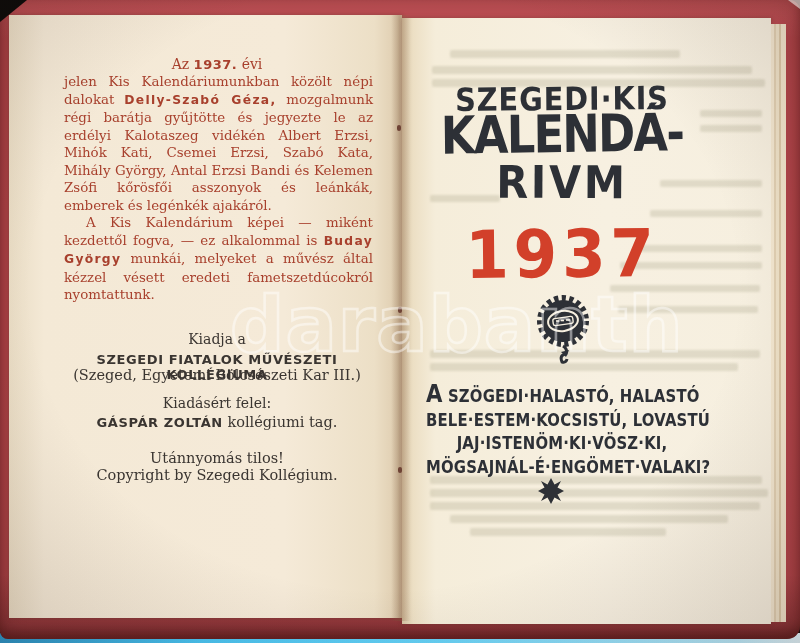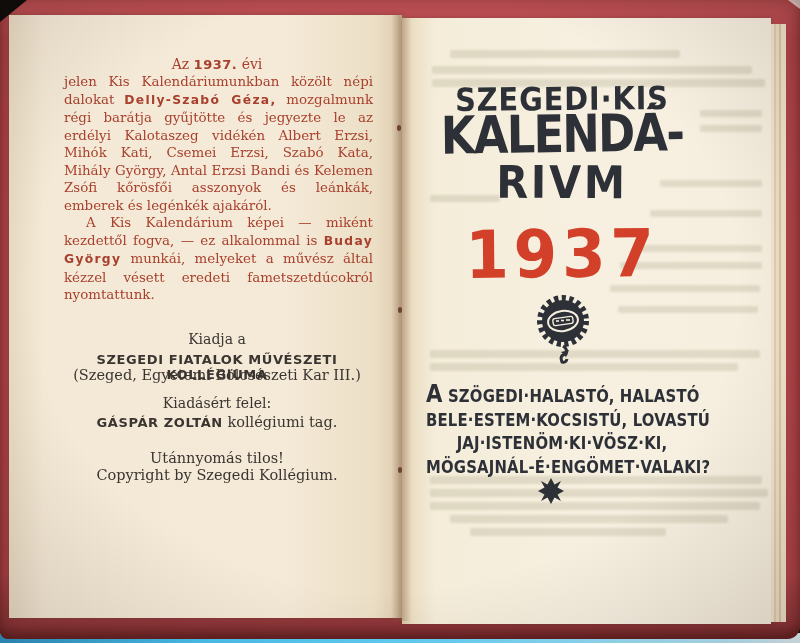--- a/index.html
+++ b/index.html
@@ -160,14 +160,15 @@
   <div class="page-stack"></div>
   <div class="gutter"></div>
   <div class="stitch" style="left:397px;top:125px;"></div>
   <div class="stitch" style="left:398px;top:307px;"></div>
   <div class="stitch" style="left:398px;top:467px;"></div>
 
   <div class="corner-black"></div>
   <div class="corner-pink"></div>
 
   <div class="vignette"></div>
+  <div class="watermark">darabanth</div>
 
 </div>
 
 </body></html>

